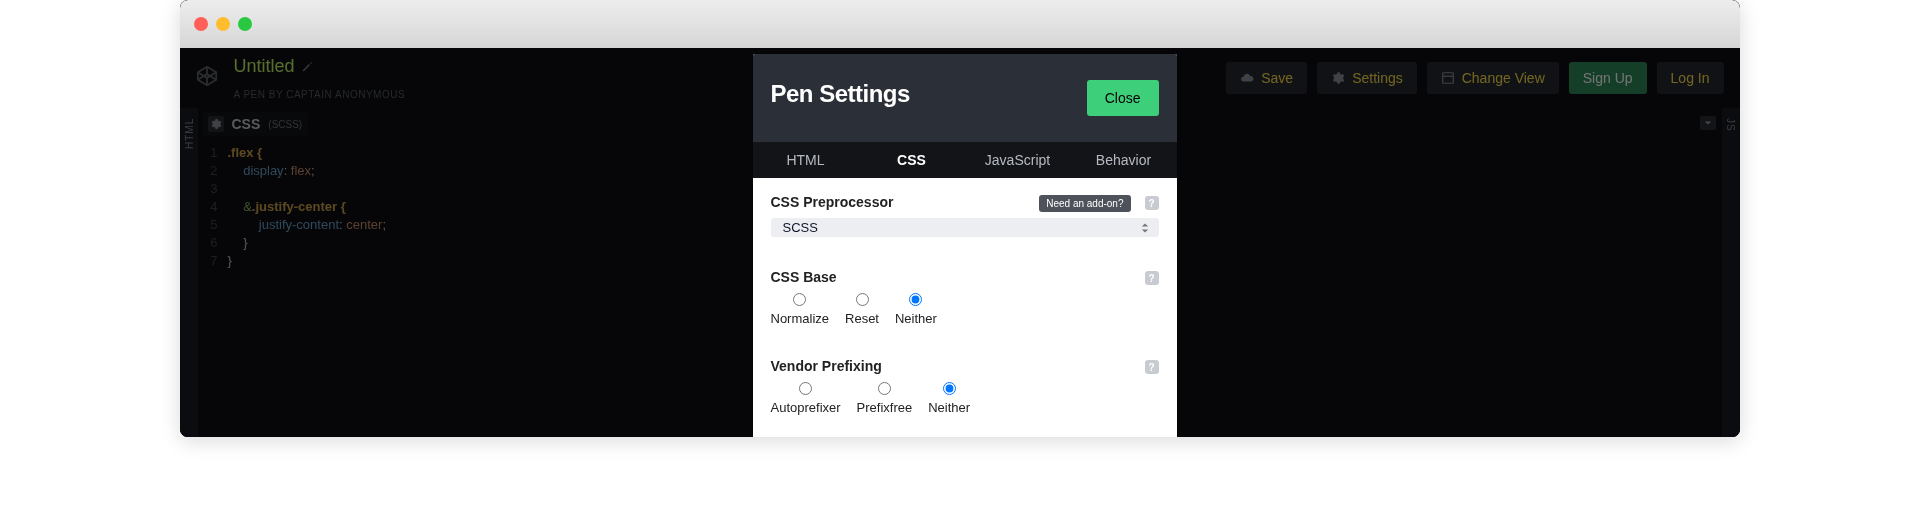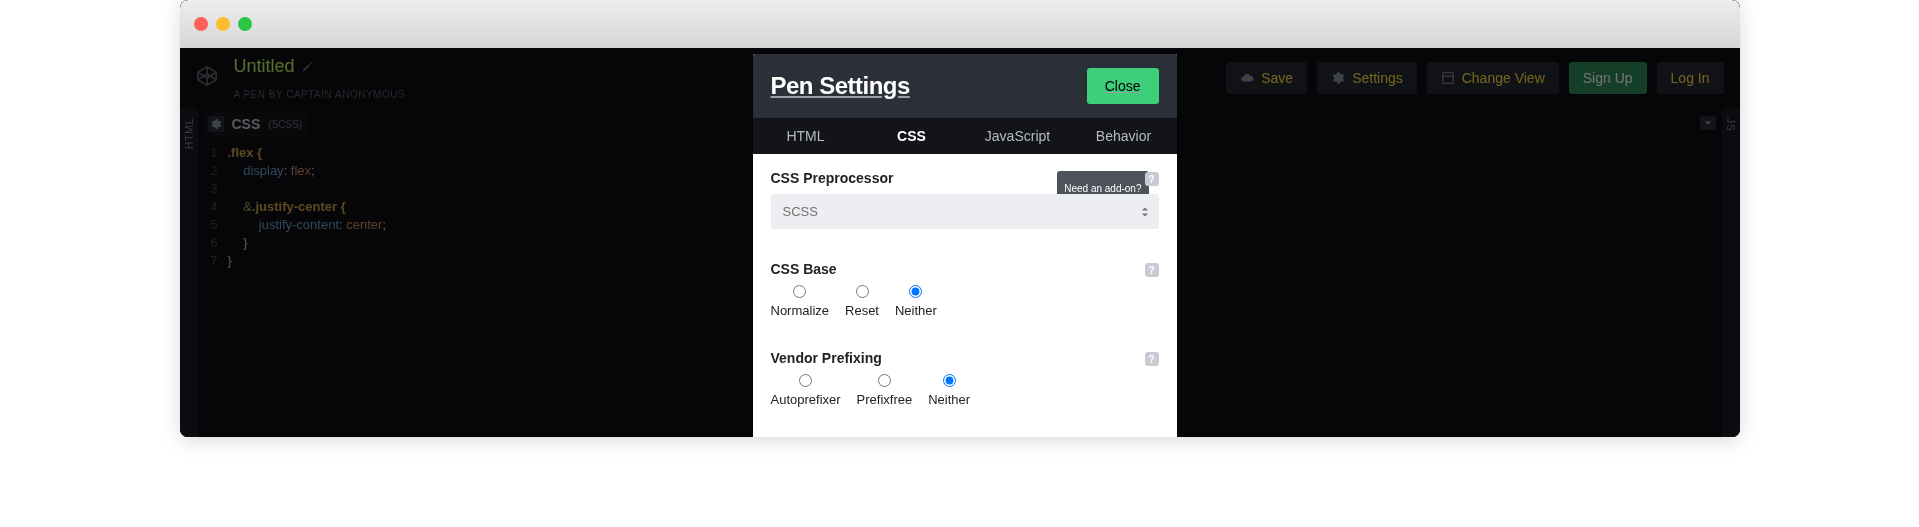--- a/index.html
+++ b/index.html
@@ -42,35 +42,35 @@
   
   .code { font-family: Menlo, Consolas, monospace; font-size:13px; line-height:18px; padding:4px 8px; white-space:pre; }
   .gut { display:inline-block; width:22px; text-align:right; color:#3f434b; padding-right:10px; user-select:none; }
   .sel { color:#cfa24a;font-weight:bold; }
   .prop { color:#6aa0c9; }
   .val { color:#c98f6a; }
   .punc { color:#bfc4cc; }
   .amp { color:#90b466; }
   
   .modal { position:absolute; left:573px; top:6px; width:424px; background:#fff; border-radius:2px; z-index:10; box-shadow:0 0 0 1px rgba(0,0,0,0.2); overflow:hidden; }
-  .modal-head { background:#2b2f37; padding:14px 18px; display:flex; align-items:center; justify-content:space-between;text-decoration:underline; }
+  .modal-head { background:#2b2f37; padding:26px 18px; display:flex; justify-content:space-between; }
   .modal-title { color:#fff; font-size:24px; font-weight:bold; letter-spacing:-0.5px; }
   .close-btn { background:#3ecf7b; color:#000; border:none; padding:10px 18px; font-size:14px; border-radius:3px; cursor:pointer; }
   
   .modal-tabs { background:#131418; display:flex; }
   .mtab { flex:1; text-align:center; color:#b5bac2; font-size:14px; padding:10px 0; cursor:pointer; }
   .mtab.active { color:#fff; font-weight:bold; }
   
   .modal-body { padding:16px 18px; color:#222; }
   .sect { margin-bottom:32px; position:relative; }
   .sect h4 { font-size:14px; font-weight:bold; margin-bottom:8px; }
-  .addon-badge { position:absolute; right:10px; top:1px; background:#4d525b; color:#fff; font-size:10px; padding:12px 7px; border-radius:3px; }
+  .addon-badge { position:absolute; right:28px; top:1px; background:#4d525b; color:#fff; font-size:10px; padding:3px 7px; border-radius:3px; }
   .help { position:absolute; right:0; top:2px; width:14px; height:14px; border-radius:3px; background:#c8ccd2; color:#fff; font-size:10px; font-weight:bold; display:flex; align-items:center; justify-content:center; }
   
-  .select { background:#eceef1; border-radius:3px; padding:10px 12px; color:#737373; font-size:13px; position:relative; }
+  .select { background:#eceef1; border-radius:3px; padding:2px 12px; color:#0f172a; font-size:13px; position:relative; }
   .select .chev { position:absolute; right:10px; top:50%; transform:translateY(-50%); display:flex; flex-direction:column; gap:1px; }
   .select .chev svg { width:8px; height:5px; fill:#777; }
   
   .radios { display:flex; gap:16px; align-items:center; font-size:13px; margin-top:4px; }
   .radios label { display:flex; align-items:center; gap:5px; cursor:pointer;flex-direction:column; }
   .radios input { cursor:pointer; }
 </style>
 </head>
 <body>
 

